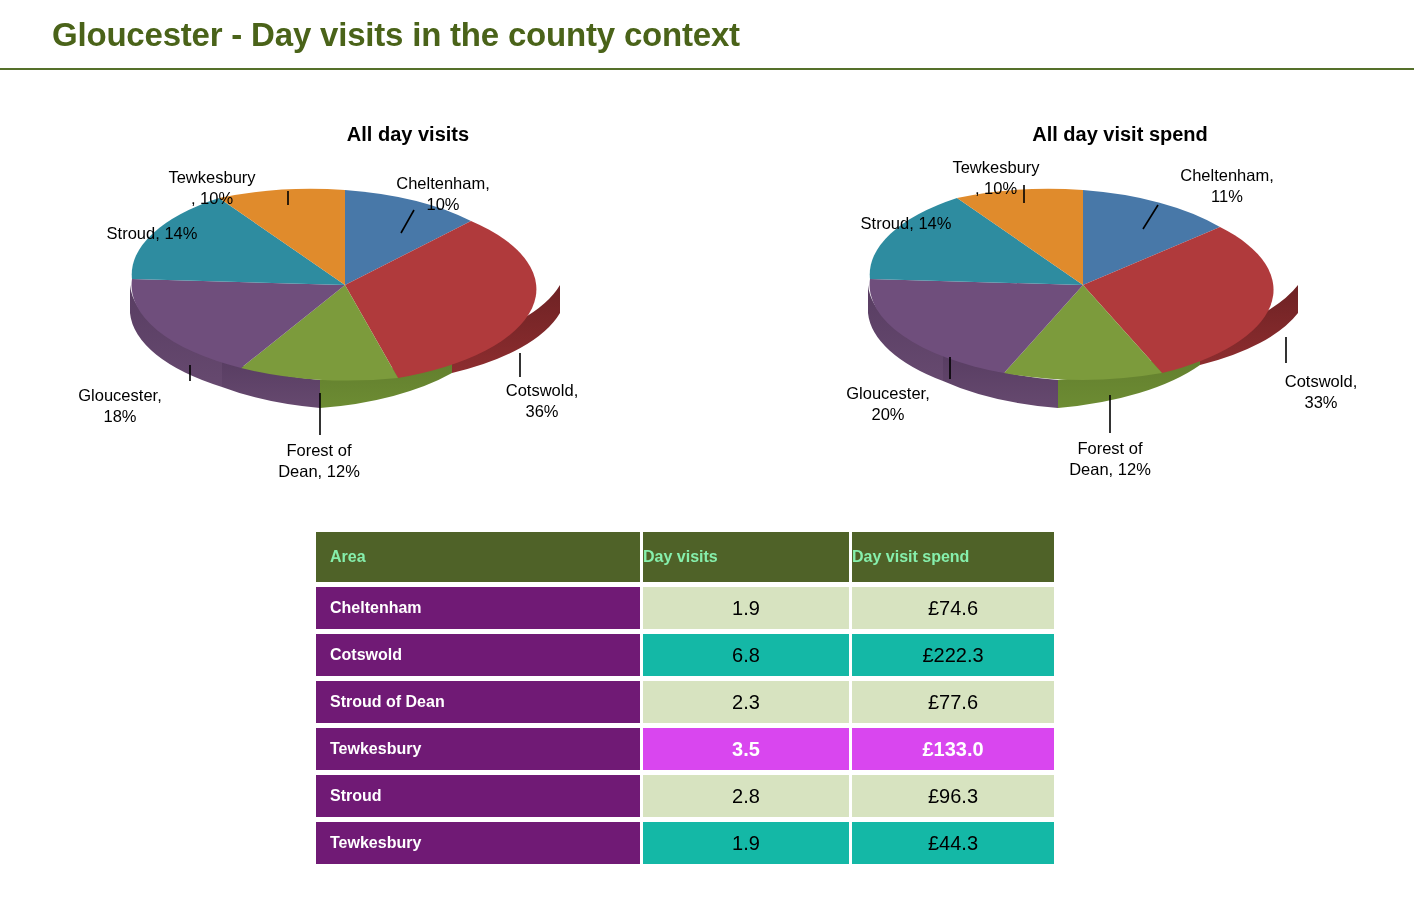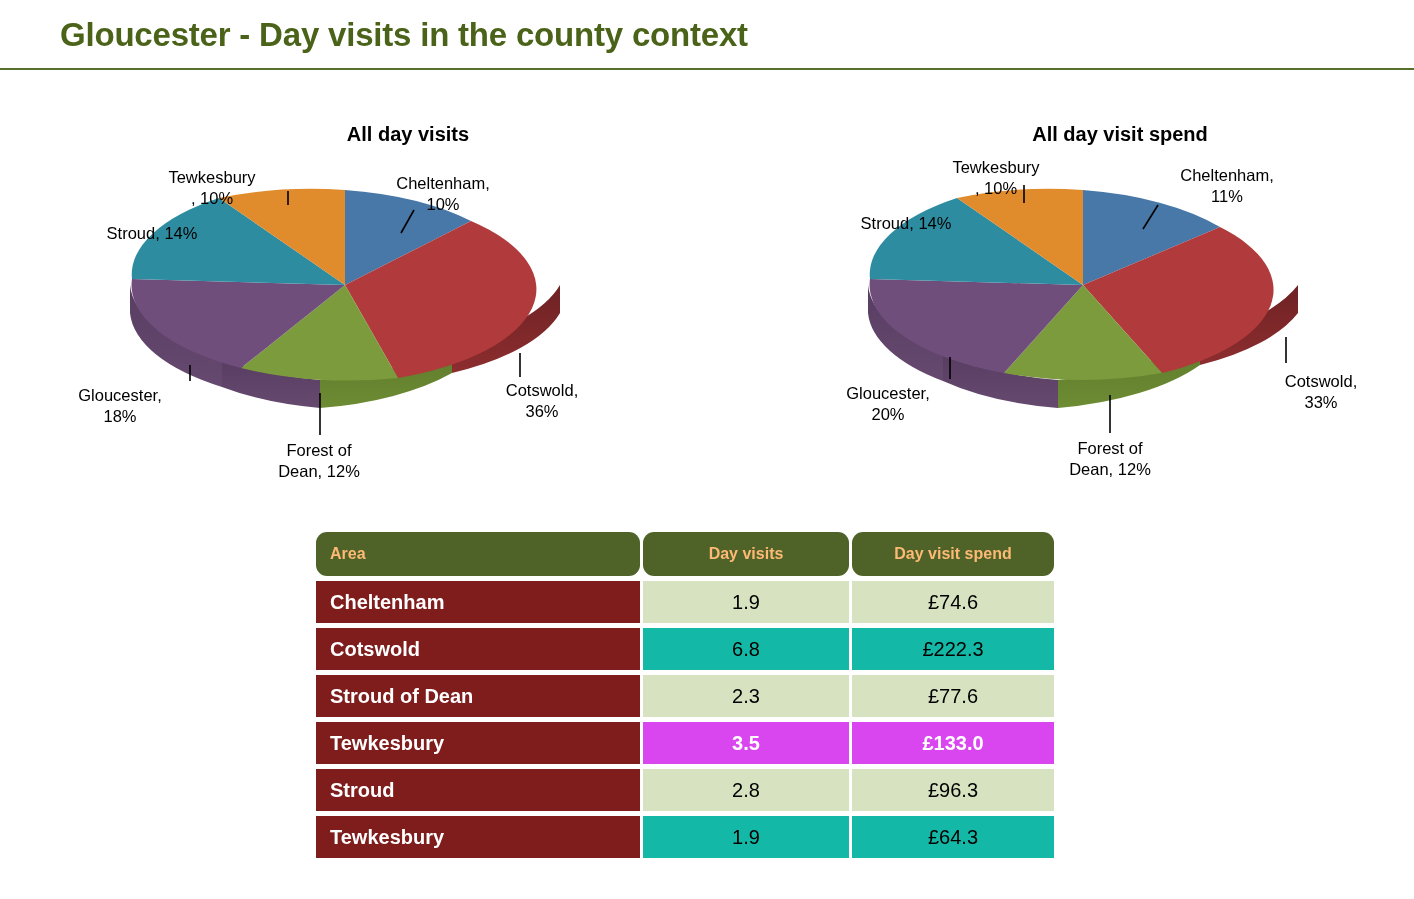--- a/index.html
+++ b/index.html
@@ -12,21 +12,21 @@
     height: 899px;
     position: relative;
     overflow: hidden;
     font-family: "Liberation Sans", sans-serif;
     color: #000000;
   }
 
   
   #page-title {
     position: absolute;
-    left: 60px;
+    left: 52px;
     top: 16px;
     font-size: 33px;
     font-weight: bold;
     color: #4a6319;
     letter-spacing: -0.2px;
     white-space: nowrap;
   }
   #title-rule {
     position: absolute;
     left: 0;
@@ -103,34 +103,33 @@
   #data-table th, #data-table td {
     padding: 0;
     margin: 0;
   }
   #data-table col.c-area  { width: 324px; }
   #data-table col.c-visit { width: 206px; }
   #data-table col.c-spend { width: 202px; }
 
   .th-cell {
     background: #4f6228;
-    color: #fdba74;
+    color: #86efac;
     font-size: 16px;
     font-weight: bold;
-    height: 44px;
+    height: 50px;
     vertical-align: middle;
-    border-radius: 11px;
   }
   .th-area  { text-align: left;   padding-left: 14px !important; }
-  .th-num   { text-align: center; }
+  .th-num   { text-align: left; }
 
   .td-area {
-    background: #7f1d1d;
+    background: #701a75;
     color: #ffffff;
-    font-size: 20px;
+    font-size: 16px;
     font-weight: bold;
     height: 42px;
     text-align: left;
     padding-left: 14px !important;
     vertical-align: middle;
   }
   .td-num {
     font-size: 20px;
     color: #000000;
     height: 42px;
@@ -301,16 +300,16 @@
       <td class="td-num">£133.0</td>
     </tr>
     <tr class="shade-a">
       <td class="td-area">Stroud</td>
       <td class="td-num">2.8</td>
       <td class="td-num">£96.3</td>
     </tr>
     <tr class="shade-b">
       <td class="td-area">Tewkesbury</td>
       <td class="td-num">1.9</td>
-      <td class="td-num">£64.3</td>
+      <td class="td-num">£44.3</td>
     </tr>
   </tbody>
 </table>
 
 </body></html>

